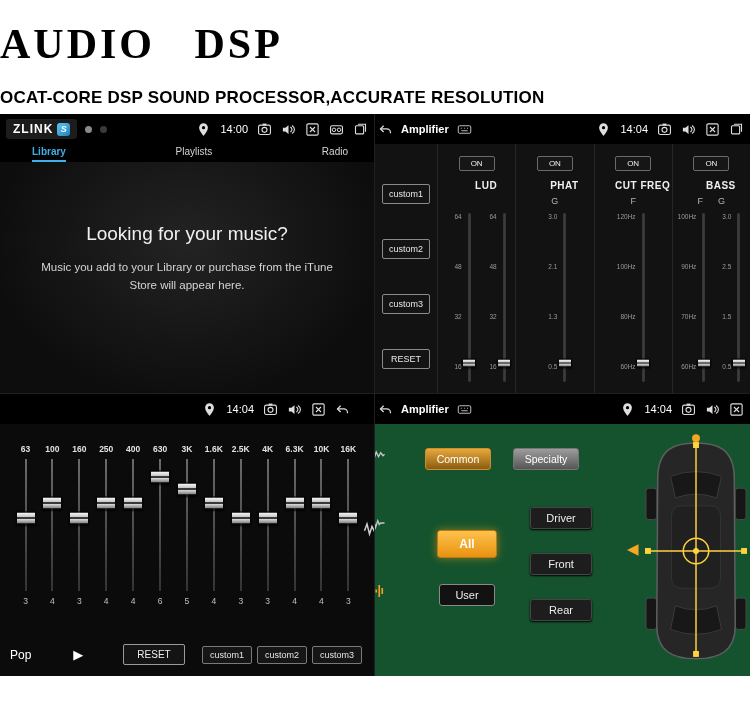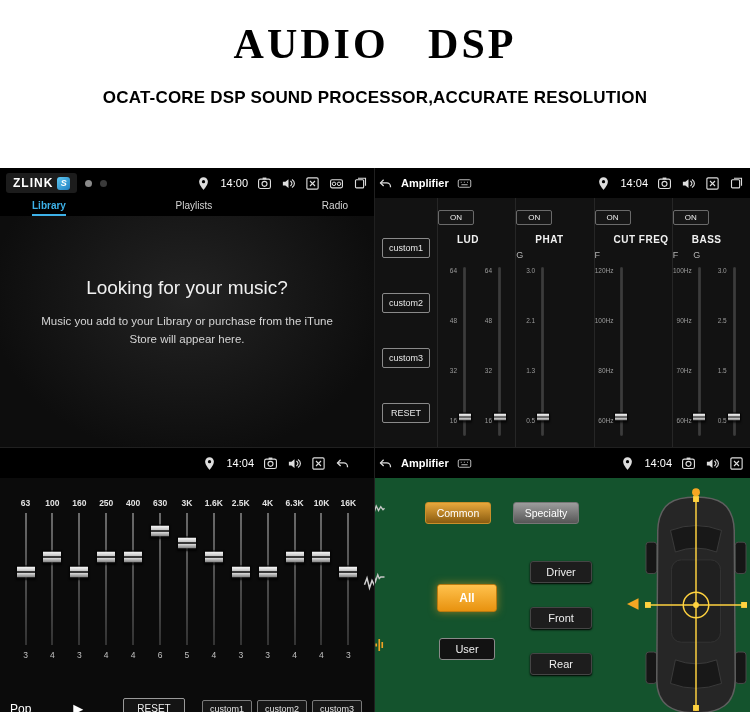--- a/index.html
+++ b/index.html
@@ -1,19 +1,19 @@
 <!DOCTYPE html>
 <html><head>
 <meta charset="utf-8">
 <style>
   * { margin:0; padding:0; box-sizing:border-box; }
   html,body { width:750px; height:712px; background:#fff; font-family:"Liberation Sans",sans-serif; overflow:hidden; }
 
   
-  .hero { height:168px; background:#fff; text-align:center; }
+  .hero { height:114px; background:#fff; text-align:left; }
   .hero h1 { font-family:"Liberation Serif",serif; font-size:42px; font-weight:bold; color:#000;
              letter-spacing:3px; word-spacing:26px; padding-top:20px; }
   .hero h2 { font-size:17px; font-weight:bold; color:#000; margin-top:20px; letter-spacing:.2px; }
 
   
   .screens { display:grid; grid-template-columns:375px 375px; grid-template-rows:280px 282px; background:#000; }
   .screen { position:relative; overflow:hidden; background:#0e0e0e; }
   .scr-music,.scr-eq { border-right:1px solid #202020; }
   .scr-music,.scr-dsp { border-bottom:1px solid #202020; }
 
@@ -42,21 +42,21 @@
                 display:flex; flex-direction:column; align-items:center; justify-content:center; padding-bottom:39px; }
   .music-heading { font-size:19px; color:#f0f0f0; }
   .music-text { margin-top:14px; font-size:11.5px; color:#d5d5d5; line-height:1.55; text-align:center; white-space:nowrap; }
 
   
   .dsp-body { height:250px; background:#121212; display:flex; }
   .preset-col { width:62px; display:flex; flex-direction:column; align-items:center; padding-top:40px; gap:35px; }
   .preset-btn { background:#141414; border:1px solid #8a8a8a; color:#e8e8e8; font-size:9px;
                 border-radius:2px; width:48px; height:20px; cursor:pointer; }
   .dsp-channels { flex:1; display:flex; }
-  .channel { flex:1; border-left:1px solid #262626; display:flex; flex-direction:column; align-items:flex-start; }
+  .channel { flex:1; border-left:1px solid #262626; display:flex; flex-direction:column; align-items:center; }
   .on-btn { margin-top:12px; background:#161616; border:1px solid #6a6a6a; border-radius:2px;
             color:#eee; font-size:8px; padding:2px 11px; cursor:pointer; }
   .ch-name { margin-top:9px; font-size:10px; font-weight:bold; color:#f0f0f0; letter-spacing:.5px; white-space:nowrap;padding-left:19px; }
   .ch-sub { margin-top:5px; font-size:9px; color:#b5b5b5; height:11px; white-space:pre; }
   .sl-row { flex:1; display:flex; gap:2px; padding:4px 0 10px; }
   .vslider { position:relative; width:33px; height:100%; display:flex; }
   .ticks { display:flex; flex-direction:column; justify-content:space-between; padding:2px 3px 14px 0;
            font-size:6.5px; color:#9a9a9a; width:22px; text-align:right; }
   .track { position:absolute; right:5px; top:2px; bottom:2px; width:3px; background:#3c3c3c;
            border-radius:1px; box-shadow:inset 0 0 1px #000; }

